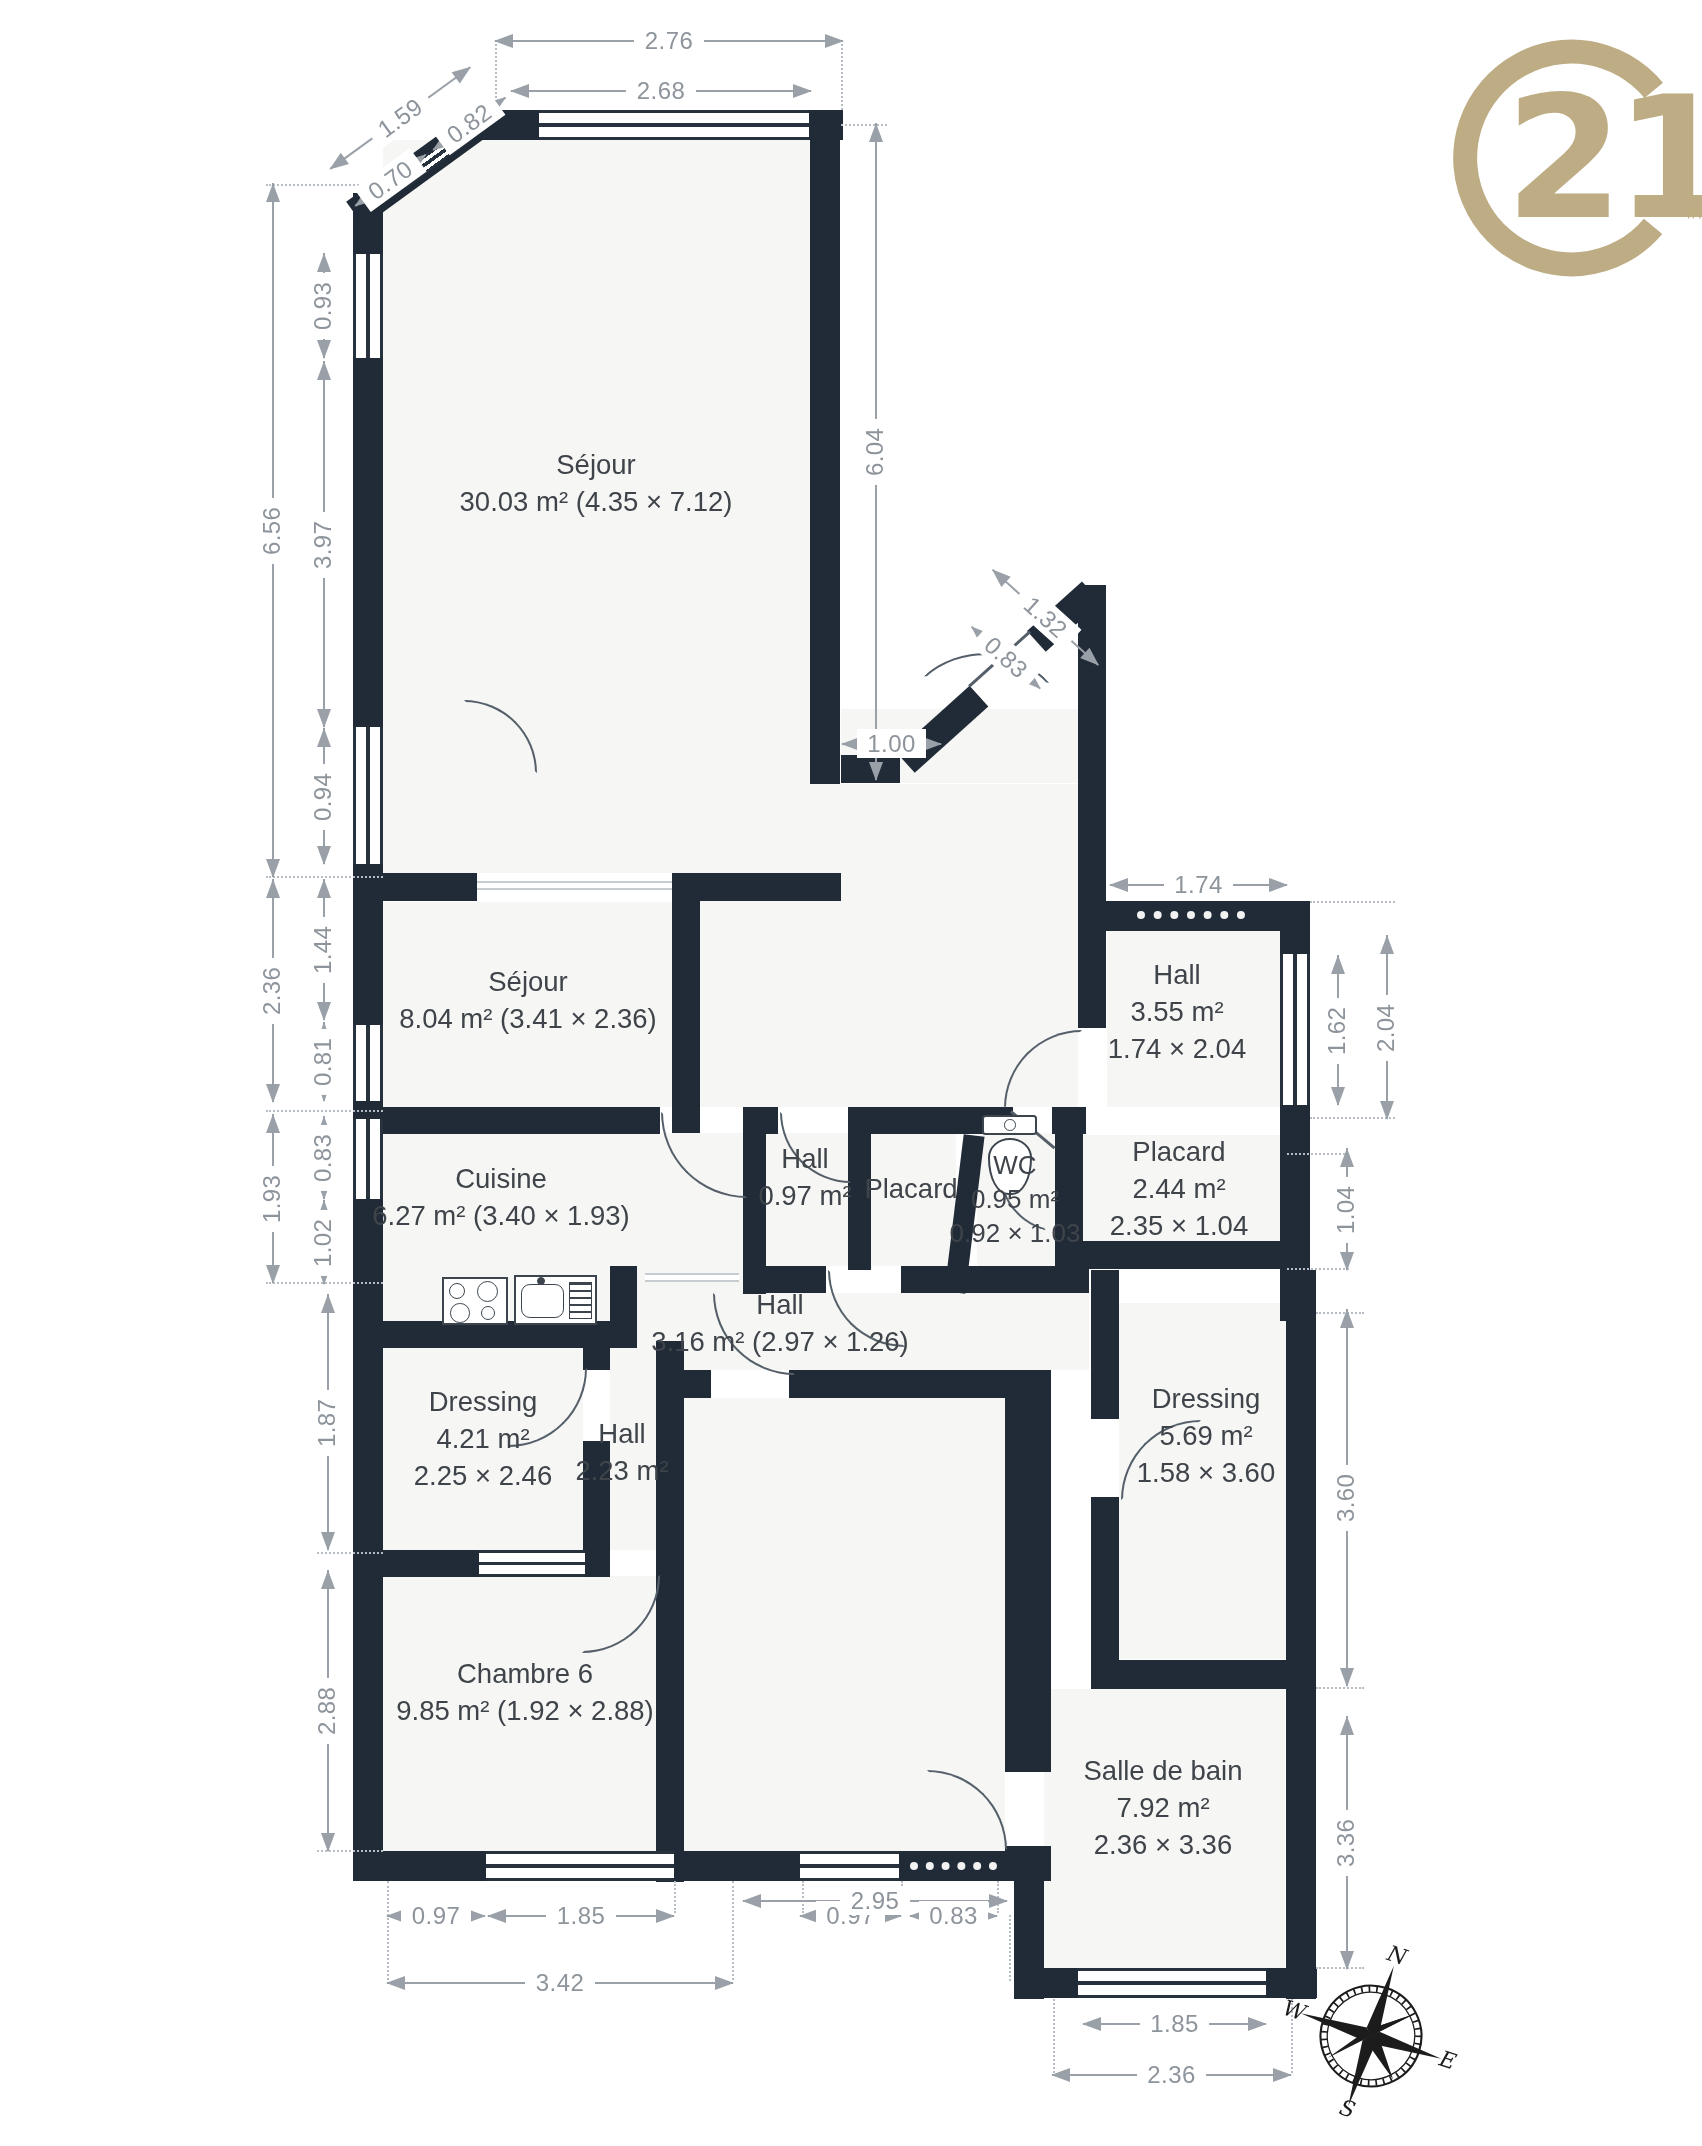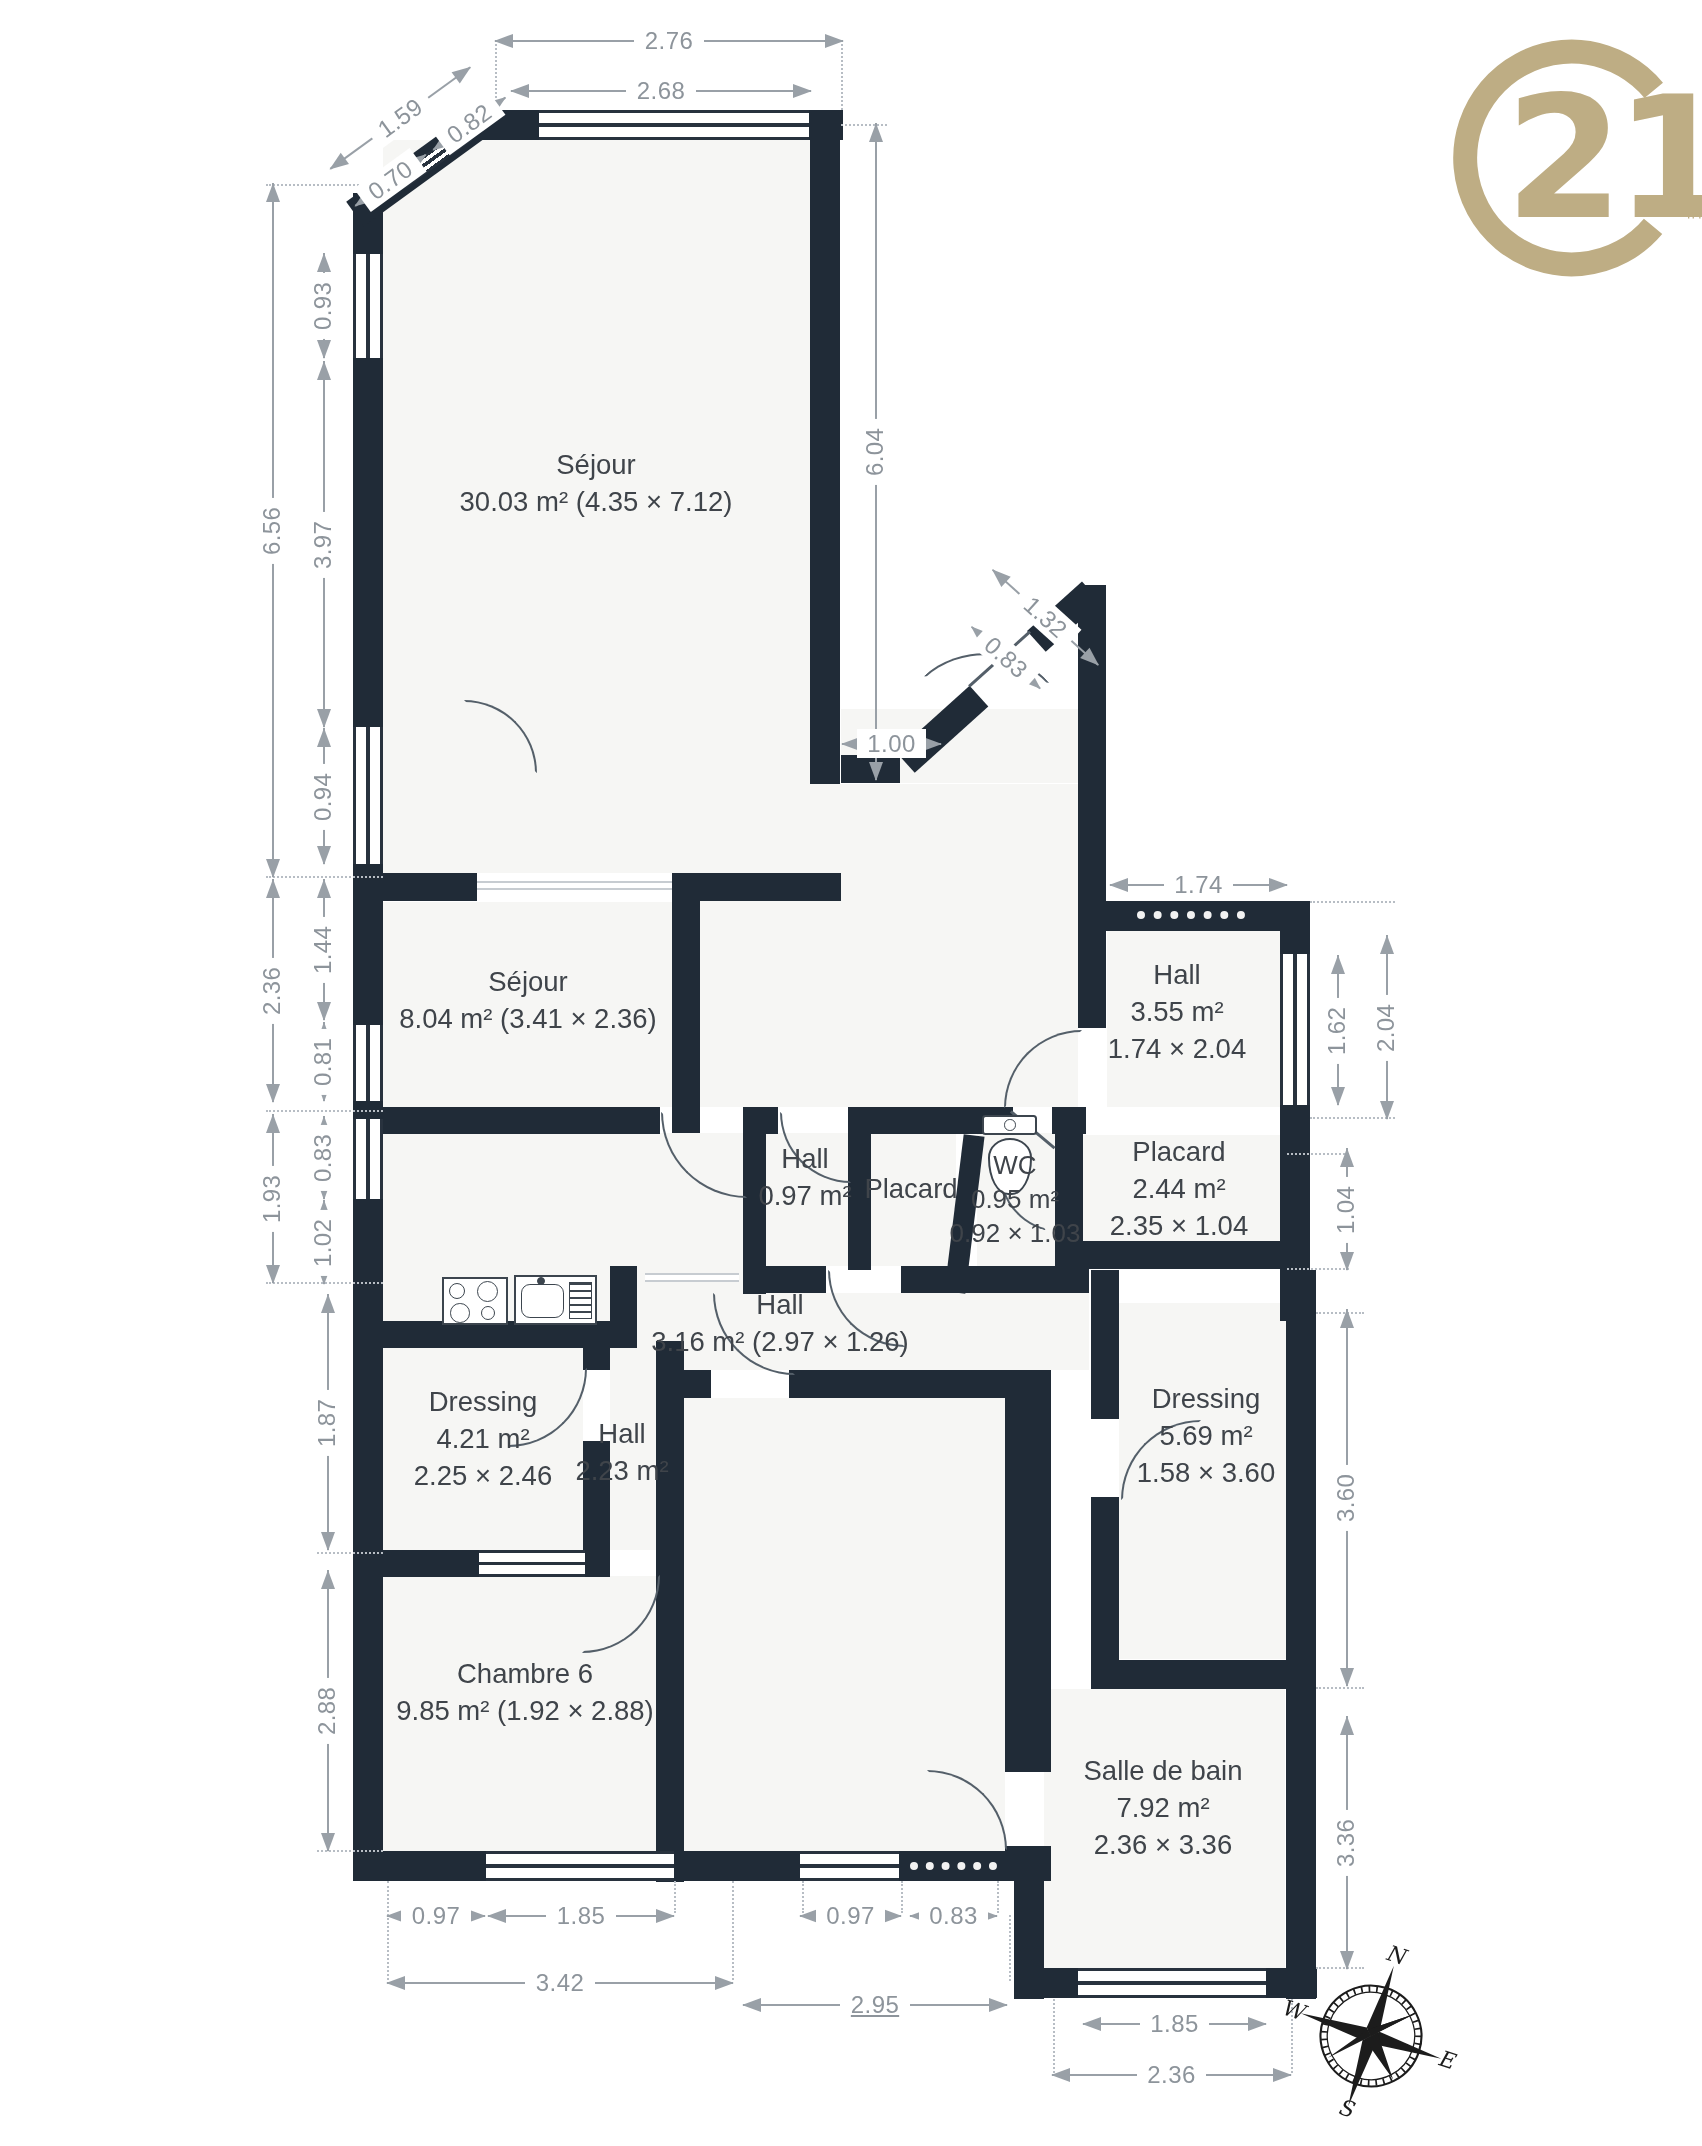--- a/index.html
+++ b/index.html
@@ -355,21 +355,21 @@
       <i class="aw"></i>
       <i class="ae"></i>
       <b>0.97</b>
     </div>
   <div class="dim h" style="left:910px;top:1903px;width:87px;">
       <i class="ln"></i>
       <i class="aw"></i>
       <i class="ae"></i>
       <b>0.83</b>
     </div>
-  <div class="dim h" style="left:743px;top:1992px;width:264px;text-decoration:underline;">
+  <div class="dim h" style="left:743px;top:1888px;width:264px;">
       <i class="ln"></i>
       <i class="aw"></i>
       <i class="ae"></i>
       <b>2.95</b>
     </div>
   <div class="dim h" style="left:1083px;top:2011px;width:183px;">
       <i class="ln"></i>
       <i class="aw"></i>
       <i class="ae"></i>
       <b>1.85</b>
@@ -386,20 +386,24 @@
       <span>30.03 m² (4.35 × 7.12)</span>
     </div>
   <div class="room-label" style="left:528px;top:1000px;">
       <span>Séjour</span>
       <span>8.04 m² (3.41 × 2.36)</span>
     </div>
   <div class="room-label" style="left:1177px;top:1011px;">
       <span>Hall</span>
       <span>3.55 m²</span>
       <span>1.74 × 2.04</span>
+    </div>
+  <div class="room-label" style="left:501px;top:1197px;">
+      <span>Cuisine</span>
+      <span>6.27 m² (3.40 × 1.93)</span>
     </div>
   <div class="room-label" style="left:805px;top:1177px;">
       <span>Hall</span>
       <span>0.97 m²</span>
     </div>
   <div class="room-label" style="left:911px;top:1188px;">
       <span>Placard</span>
     </div>
   <div class="room-label" style="left:1015px;top:1199px;font-size:26px;line-height:34px;">
       <span>WC</span>

